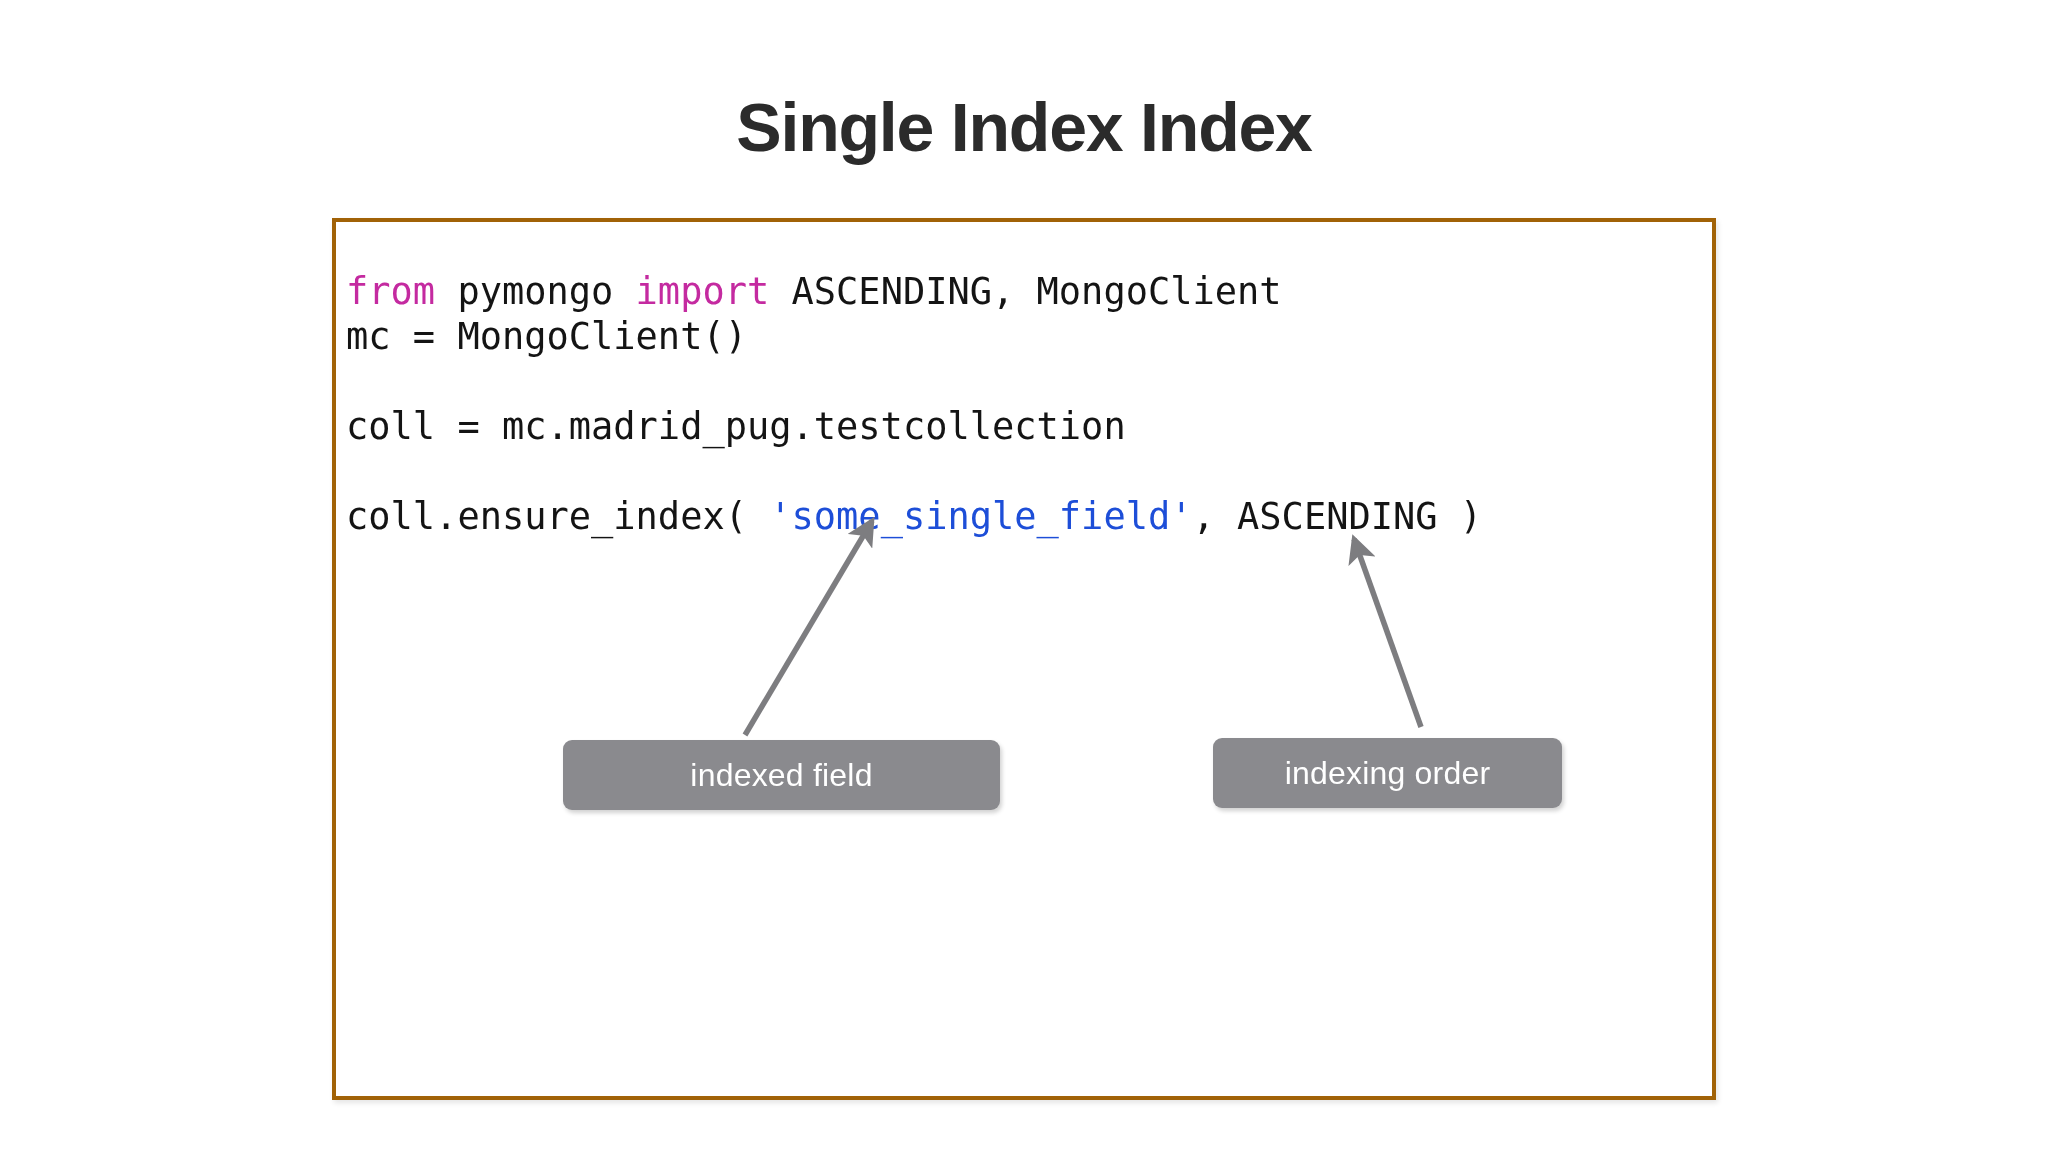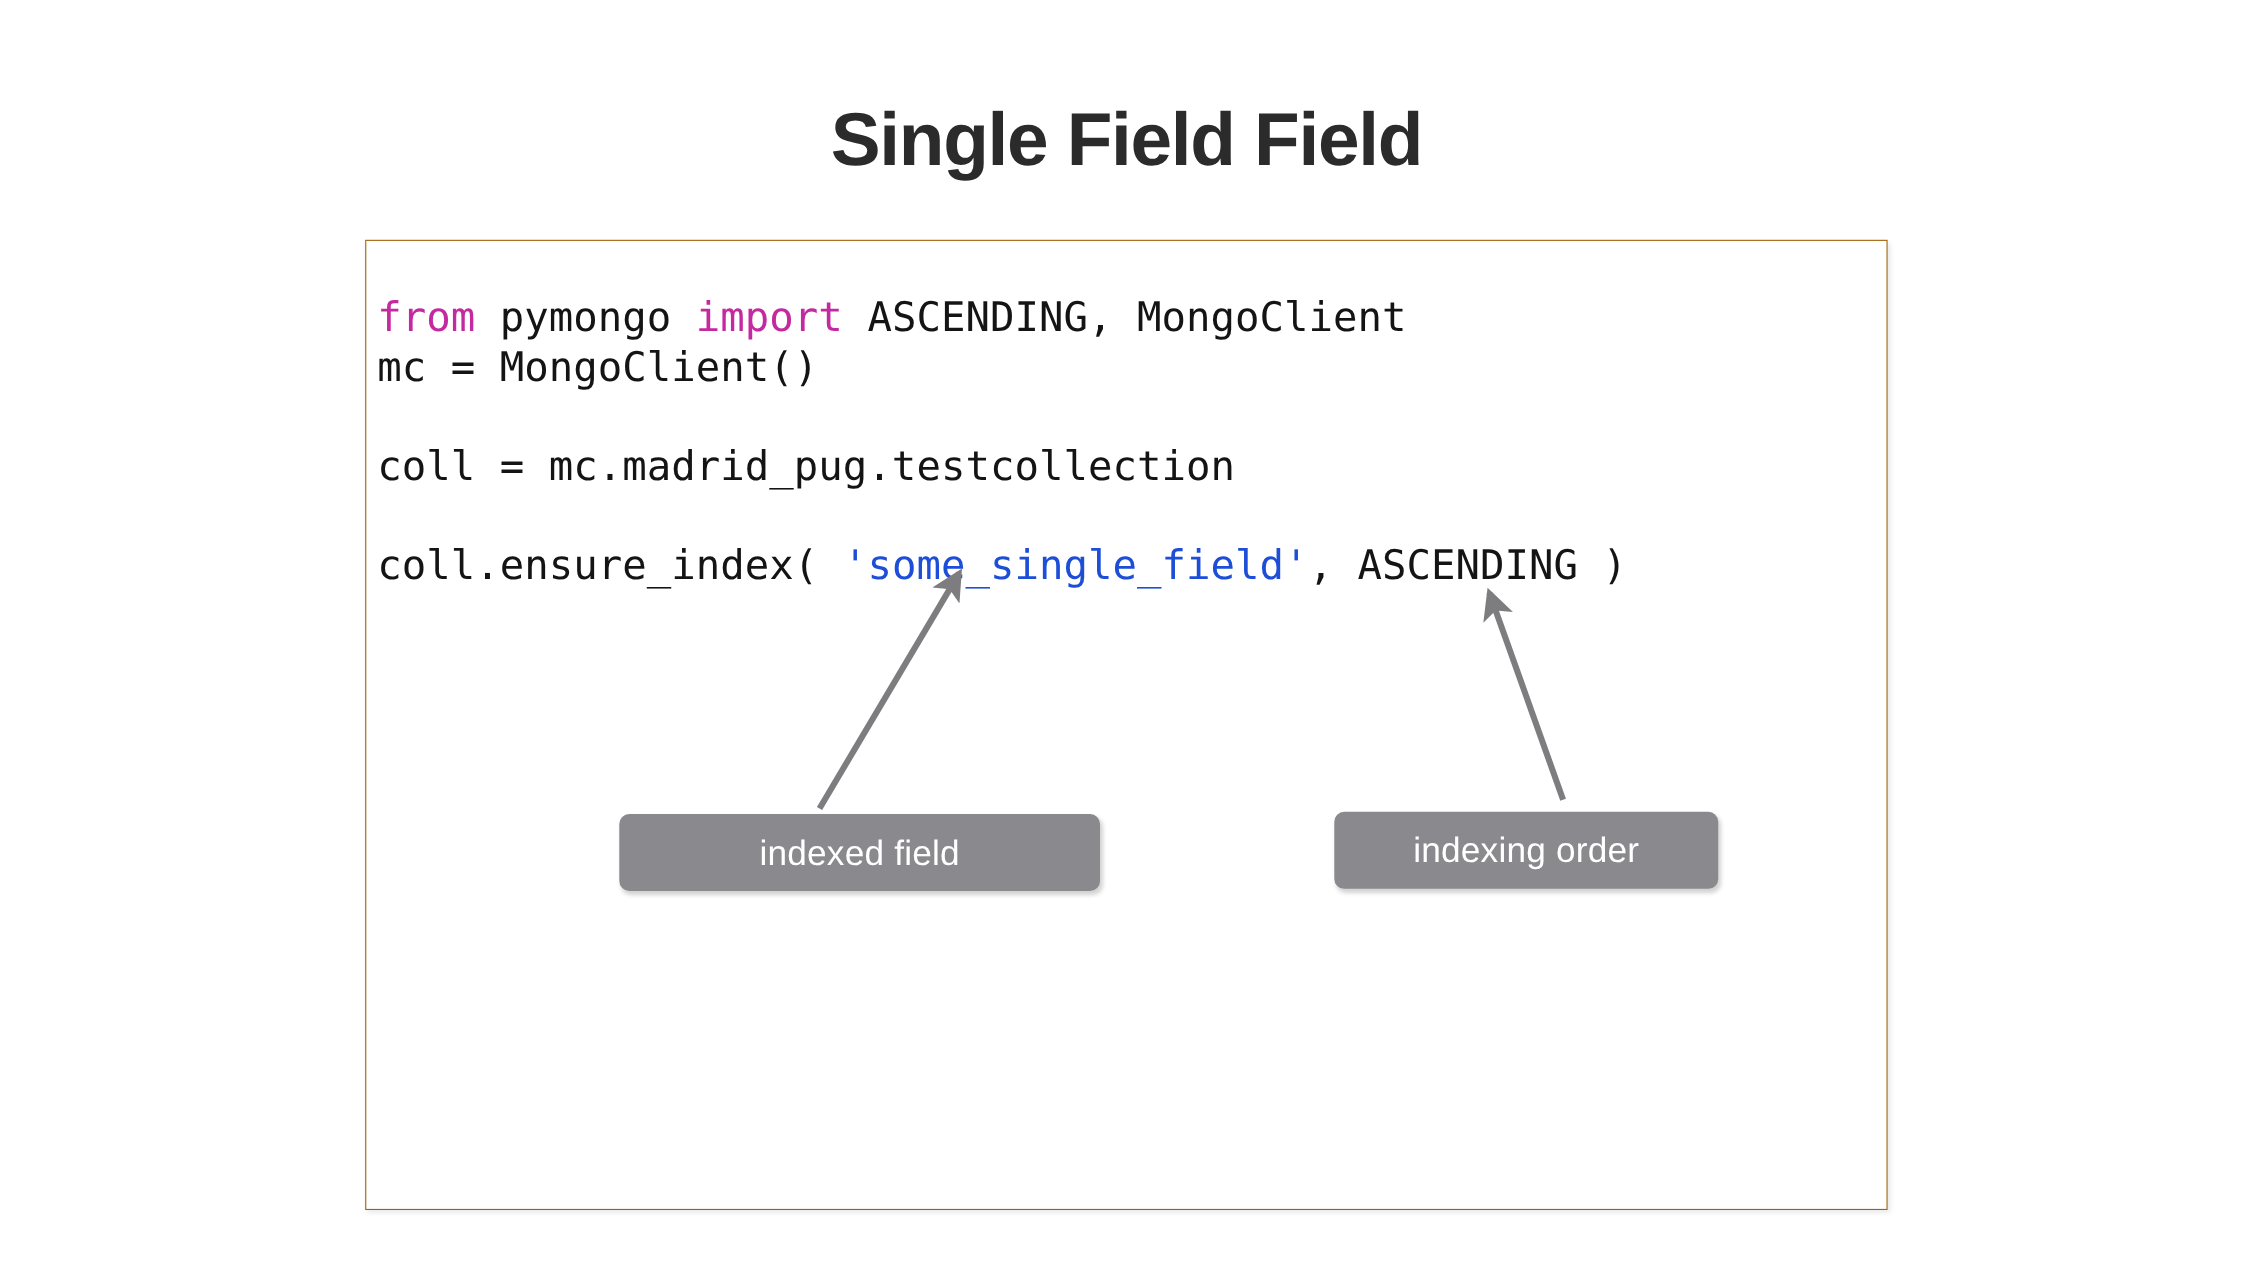--- a/index.html
+++ b/index.html
@@ -32,21 +32,21 @@
   }
 
   
   .code-panel {
     position: absolute;
     left: 332px;
     top: 218px;
     width: 1384px;
     height: 882px;
     background: #ffffff;
-    border: 1px solid #a16207;
+    border: 4px solid #a16207;
     box-shadow: 2px 3px 5px rgba(0,0,0,0.10);
     box-sizing: border-box;
     overflow: hidden;
   }
 
   .code-block {
     position: absolute;
     left: 10px;
     top: 10px;
     font-family: "DejaVu Sans Mono", "Liberation Mono", monospace;
@@ -98,21 +98,21 @@
     left: 0;
     top: 0;
     width: 2048px;
     height: 1152px;
     pointer-events: none;
   }
 </style>
 </head>
 <body>
 
-<div class="slide-title">Single Field Field</div>
+<div class="slide-title">Single Index Index</div>
 
 <div class="code-panel">
 
   <pre class="code-block"><span class="code-line"><span class="tok-kw">from</span><span class="tok-plain"> pymongo </span><span class="tok-kw">import</span><span class="tok-plain"> ASCENDING, MongoClient</span></span><span class="code-line"><span class="tok-plain">mc = MongoClient()</span></span><span class="code-line blank"> </span><span class="code-line"><span class="tok-plain">coll = mc.madrid_pug.testcollection</span></span><span class="code-line blank"> </span><span class="code-line"><span class="tok-plain">coll.ensure_index( </span><span class="tok-str">'some_single_field'</span><span class="tok-plain">, ASCENDING )</span></span></pre>
 
 </div>
 
 <svg class="arrow-layer" viewBox="0 0 2048 1152" width="2048" height="1152">
   <defs>
     <marker id="arrowhead" markerWidth="5.2" markerHeight="5.2" refX="4.3" refY="2.6" orient="auto" markerUnits="strokeWidth">

